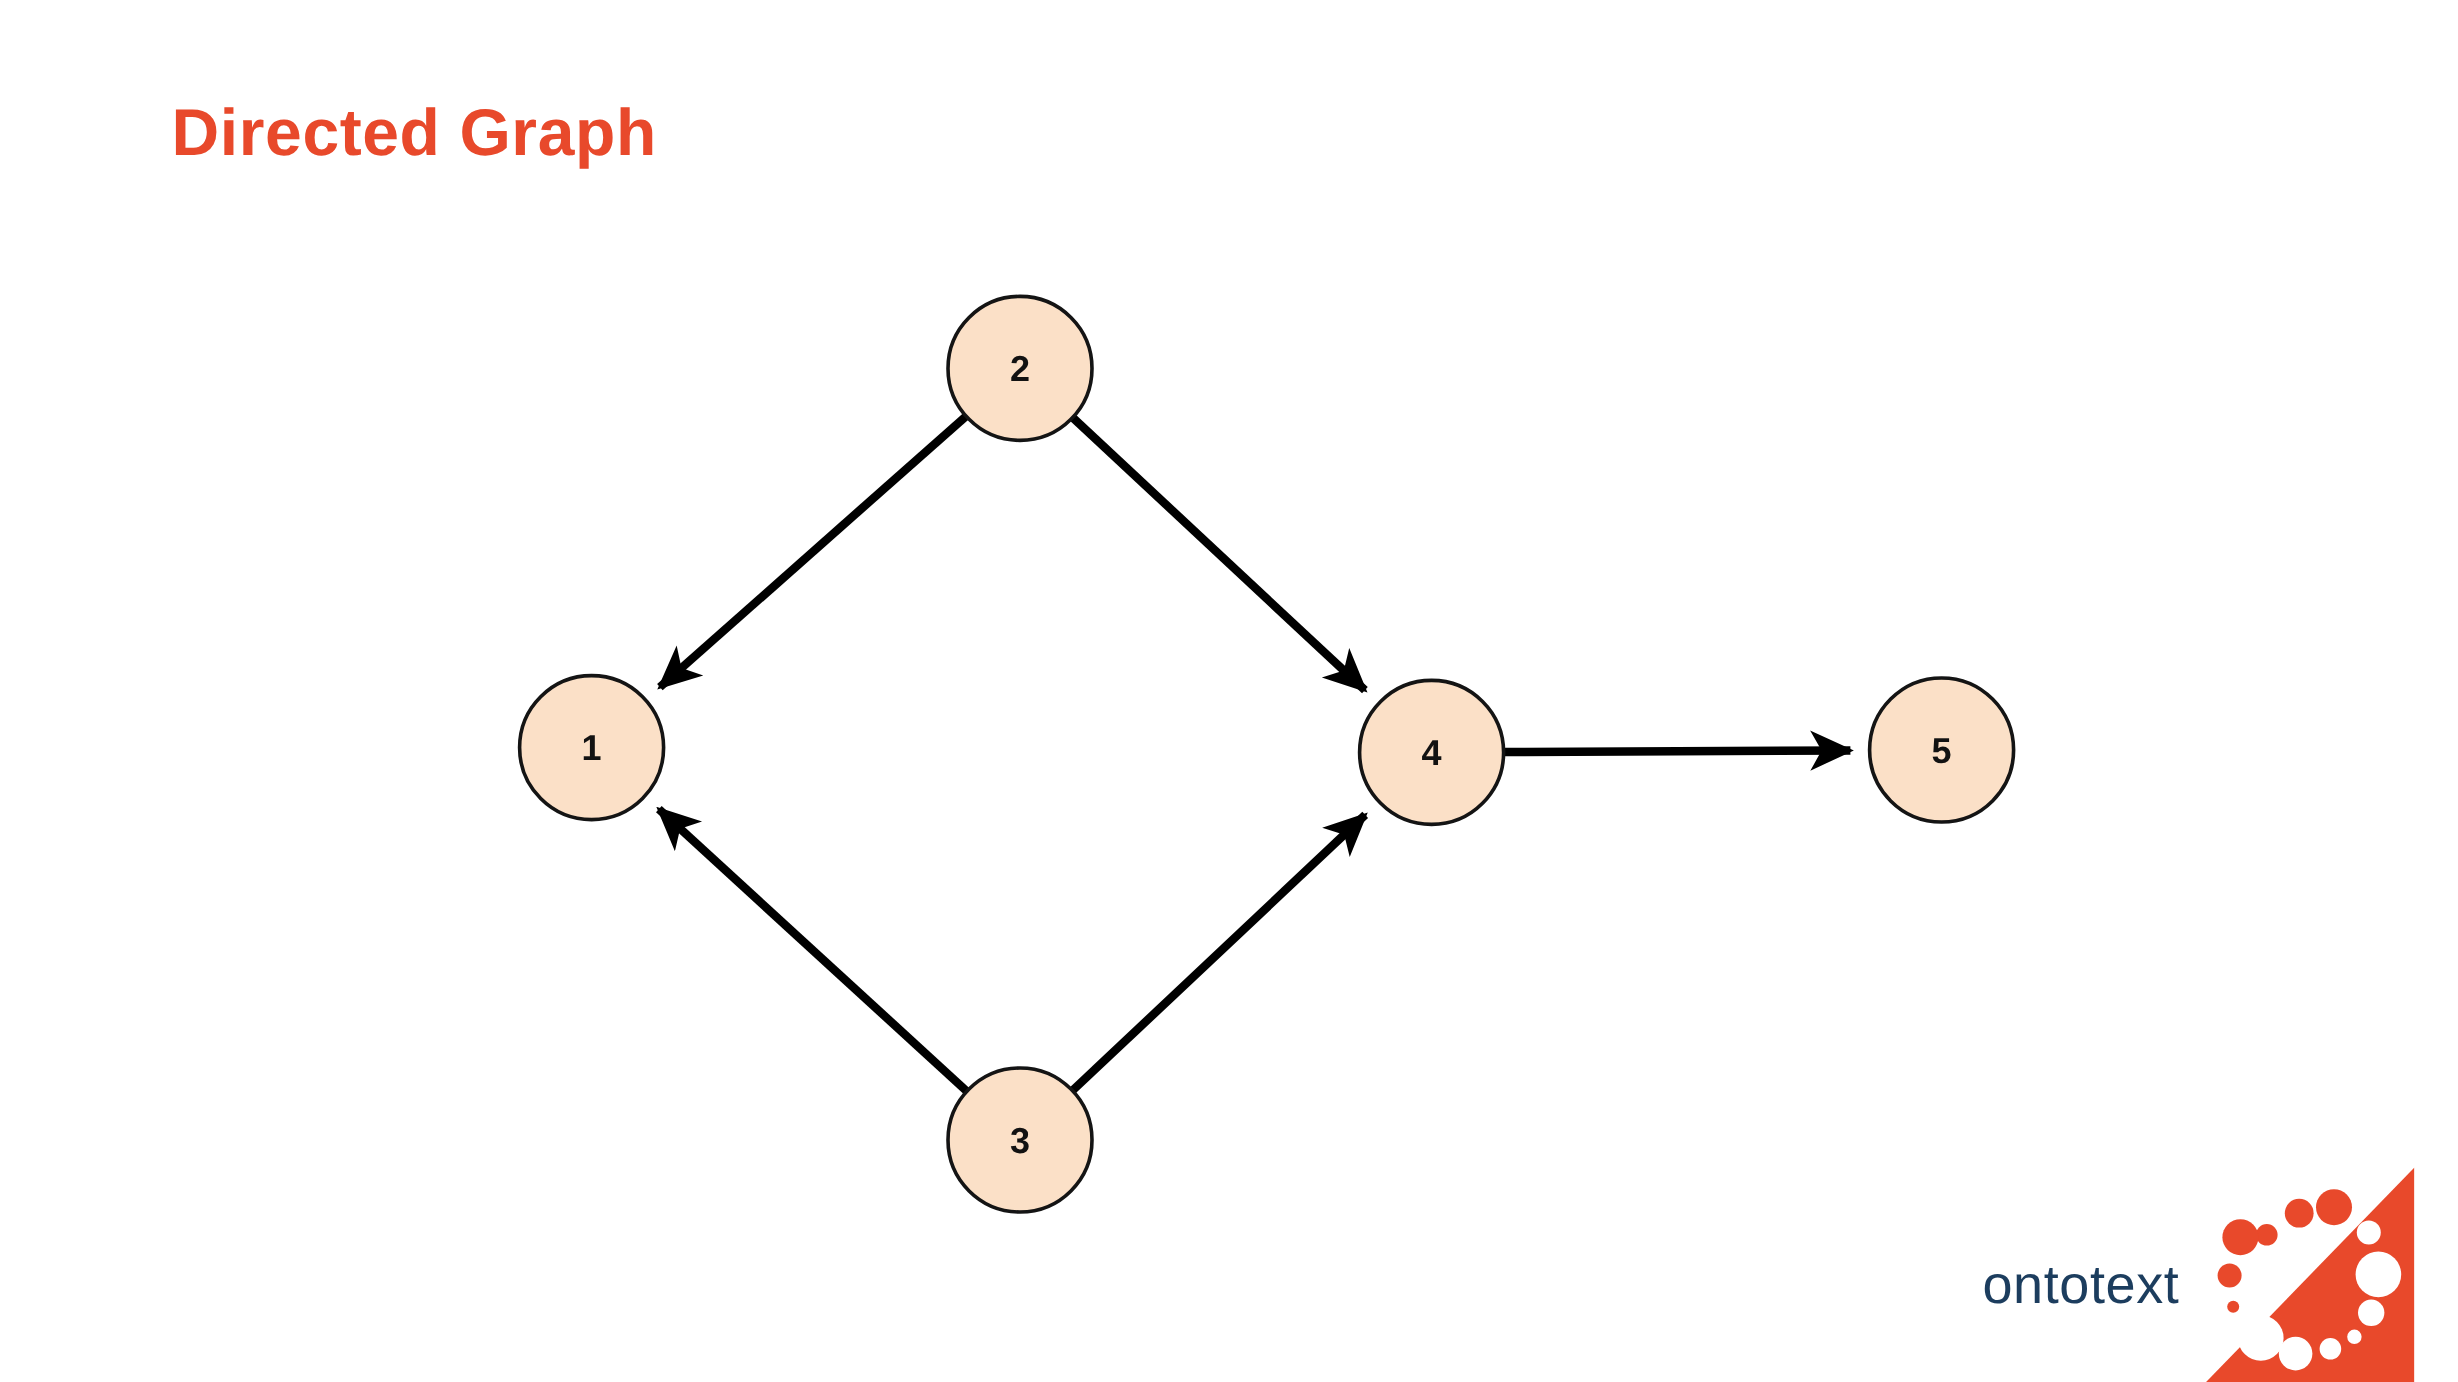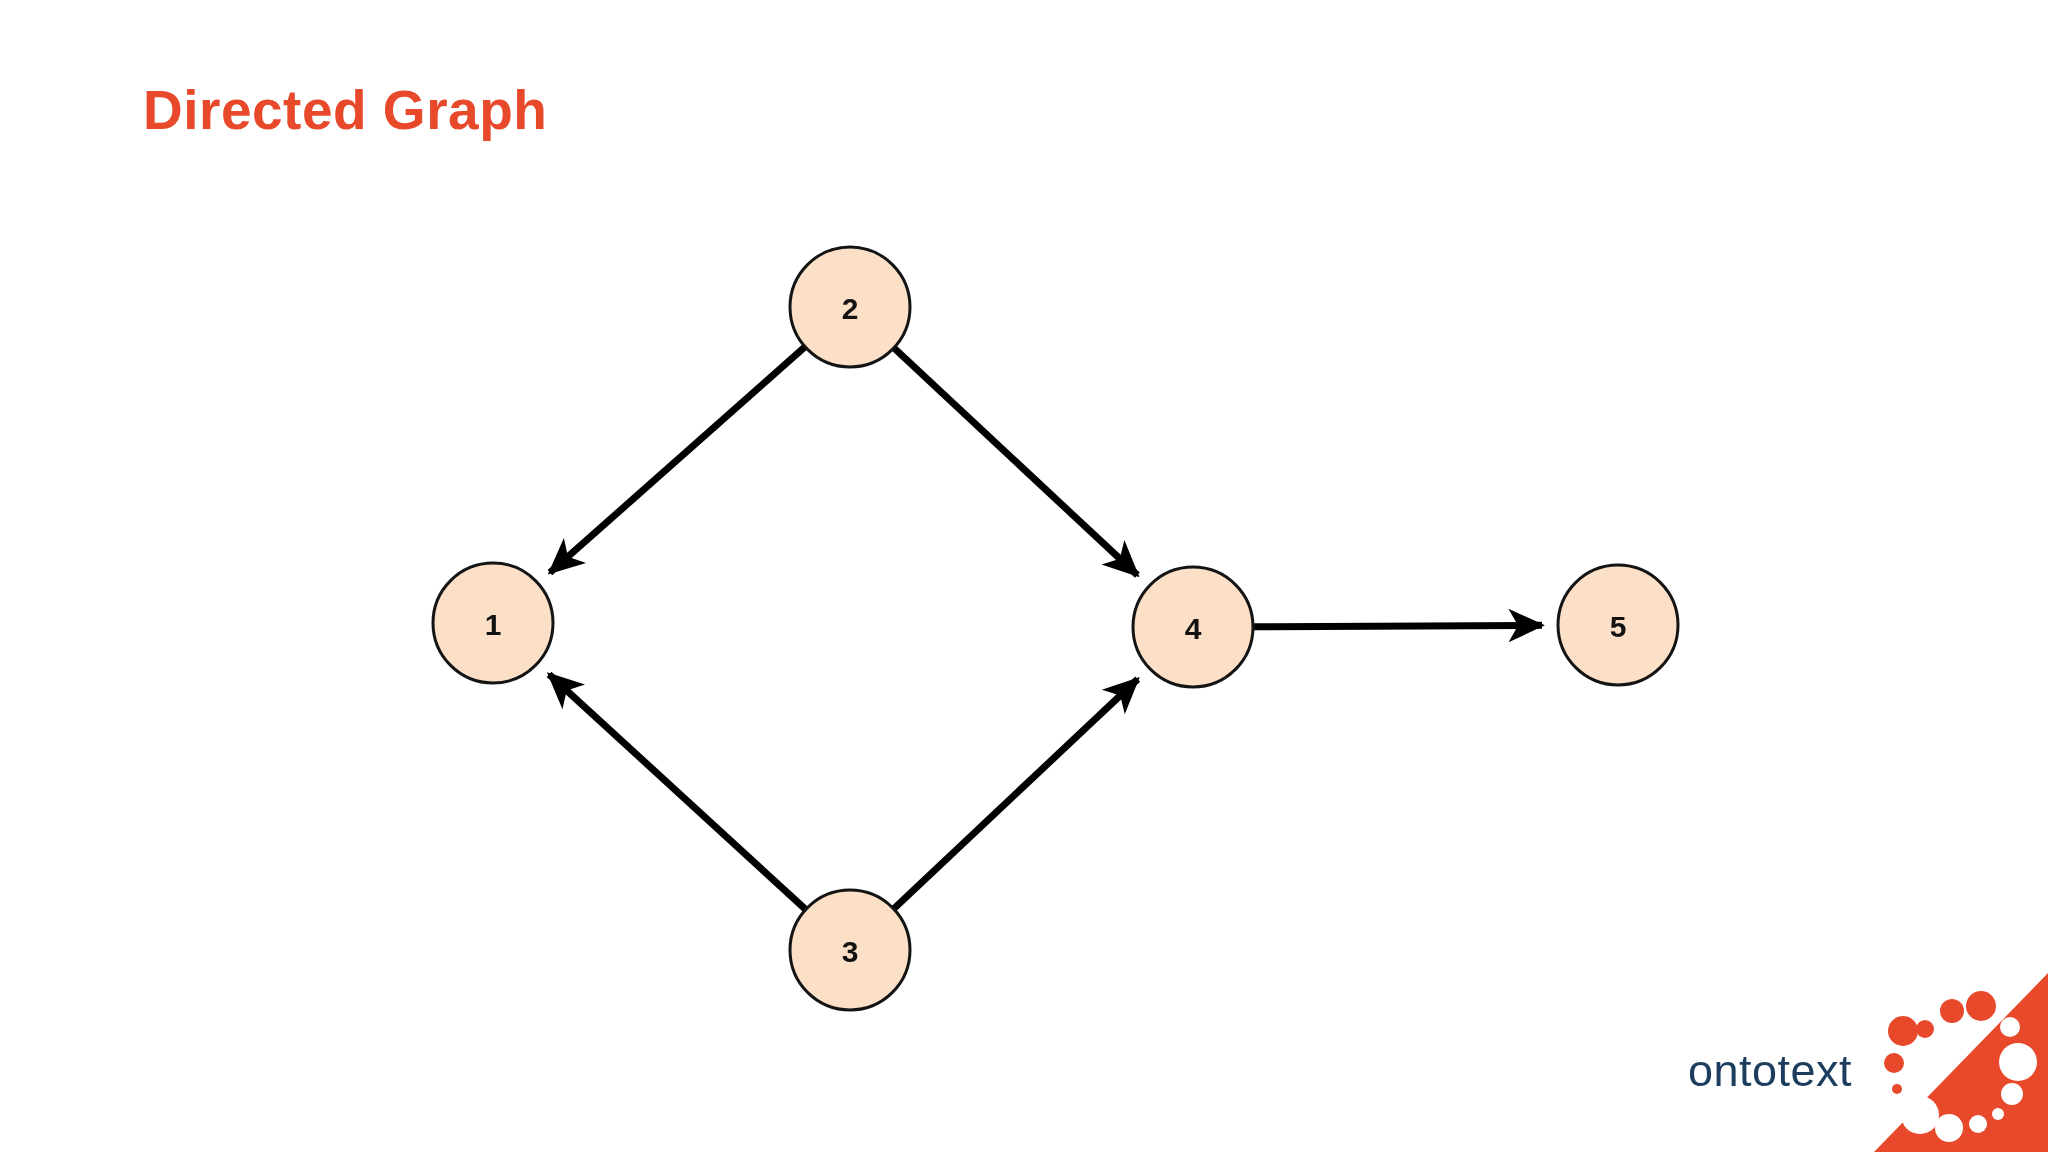--- a/index.html
+++ b/index.html
@@ -51,21 +51,21 @@
     font-weight: bold;
     fill: #121212;
     dominant-baseline: central;
     text-anchor: middle;
     user-select: none;
   }
 
   
   #brand-logo {
     position: absolute;
-    left: 1688px;
+    left: 1652px;
     top: 965px;
     width: 360px;
     height: 187px;
   }
   #brand-wordmark {
     position: absolute;
     left: 0px;
     top: 80px;
     font-family: "Liberation Sans", sans-serif;
     font-size: 45px;

